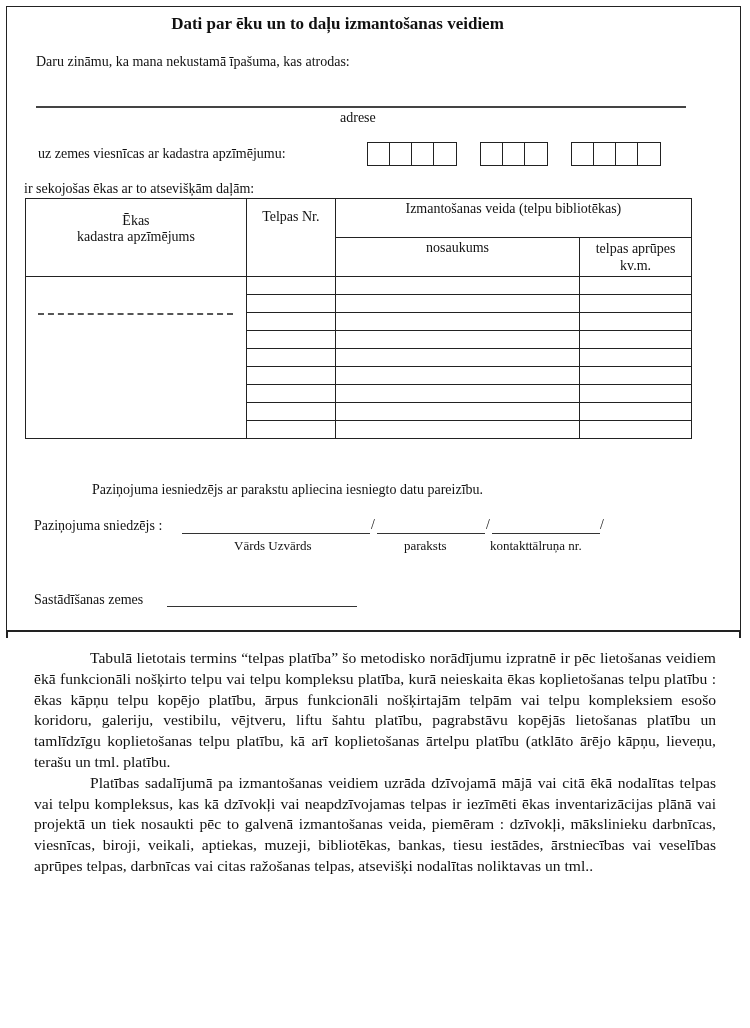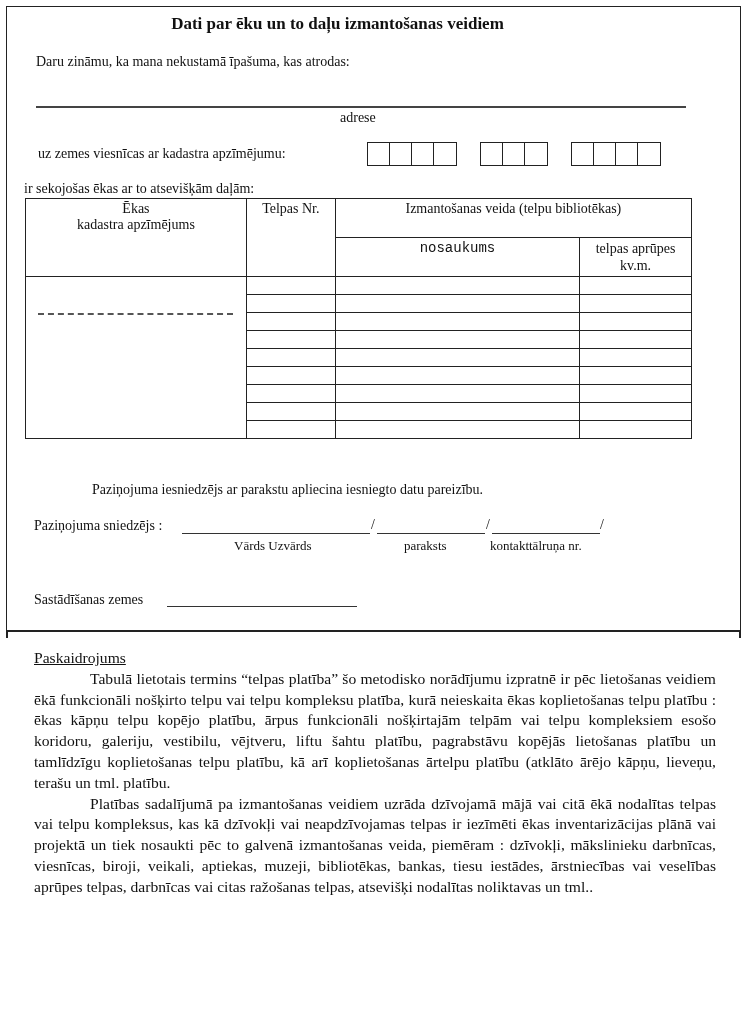--- a/index.html
+++ b/index.html
@@ -84,27 +84,27 @@
 
 <table class="main">
   <colgroup>
     <col style="width:221px">
       <col style="width:89px">
       <col style="width:245px">
       <col style="width:112px">
   </colgroup>
   <tbody>
       <tr>
-    <th rowspan="2" style="white-space:pre-line; padding-top:2px;">Ēkas
+    <th rowspan="2" style="white-space:pre-line; padding-top:14px;">Ēkas
 kadastra  apzīmējums</th>
-    <th rowspan="2" style="padding-top:2px;">Telpas Nr.</th>
+    <th rowspan="2" style="padding-top:10px;">Telpas Nr.</th>
     <th colspan="2" class="h1" style="padding-top:2px;">Izmantošanas veida (telpu bibliotēkas)</th>
   </tr>
   <tr>
-    <th class="h2" style="padding-top:2px;font-family:Liberation Mono, monospace;">nosaukums</th>
+    <th class="h2" style="padding-top:2px;">nosaukums</th>
     <th style="white-space:pre-line; padding-top:2px; line-height:17px;">telpas aprūpes
 kv.m.</th>
   </tr>
   </tbody>
     <tbody id="tbody">
       <tr class="drow">
         <td rowspan="9">
           <span class="dash"></span>
         </td>
         <td></td>
@@ -164,16 +164,15 @@
 <div class="sig-line" style="left:492px; top:533px; width:108px;"></div>
 <div class="slash" style="left:600px; top:517px;">/</div>
 <div class="sublabel" style="left:234px; top:538px;">Vārds Uzvārds</div>
 <div class="sublabel" style="left:404px; top:538px;">paraksts</div>
 <div class="sublabel" style="left:490px; top:538px;text-align:center;">kontakttālruņa nr.</div>
 
 <div class="abs" style="left:34px; top:592px;">Sastādīšanas zemes</div>
 <div class="sig-line" style="left:167px; top:606px; width:190px;"></div>
 
 <div class="expl">
-  <div class="expl-heading">Paskaidrojums</div>
   <p>Tabulā lietotais termins “telpas platība” šo metodisko norādījumu izpratnē ir pēc lietošanas veidiem ēkā funkcionāli nošķirto telpu vai telpu kompleksu platība, kurā neieskaita ēkas koplietošanas telpu platību : ēkas kāpņu telpu kopējo platību, ārpus funkcionāli nošķirtajām telpām vai telpu kompleksiem esošo koridoru, galeriju, vestibilu, vējtveru, liftu šahtu platību, pagrabstāvu kopējās lietošanas platību un tamlīdzīgu koplietošanas telpu platību, kā arī koplietošanas ārtelpu platību (atklāto ārējo kāpņu, lieveņu, terašu un tml. platību.</p>
   <p>Platības sadalījumā  pa izmantošanas veidiem uzrāda dzīvojamā mājā vai citā ēkā nodalītas telpas vai telpu kompleksus, kas kā dzīvokļi vai neapdzīvojamas telpas ir iezīmēti ēkas inventarizācijas plānā vai projektā un tiek nosaukti pēc to galvenā izmantošanas veida, piemēram : dzīvokļi, mākslinieku darbnīcas, viesnīcas, biroji, veikali, aptiekas, muzeji, bibliotēkas, bankas, tiesu iestādes, ārstniecības vai veselības aprūpes telpas, darbnīcas vai citas ražošanas telpas, atsevišķi nodalītas noliktavas  un tml..</p>
 </div>
 
 </body></html>

